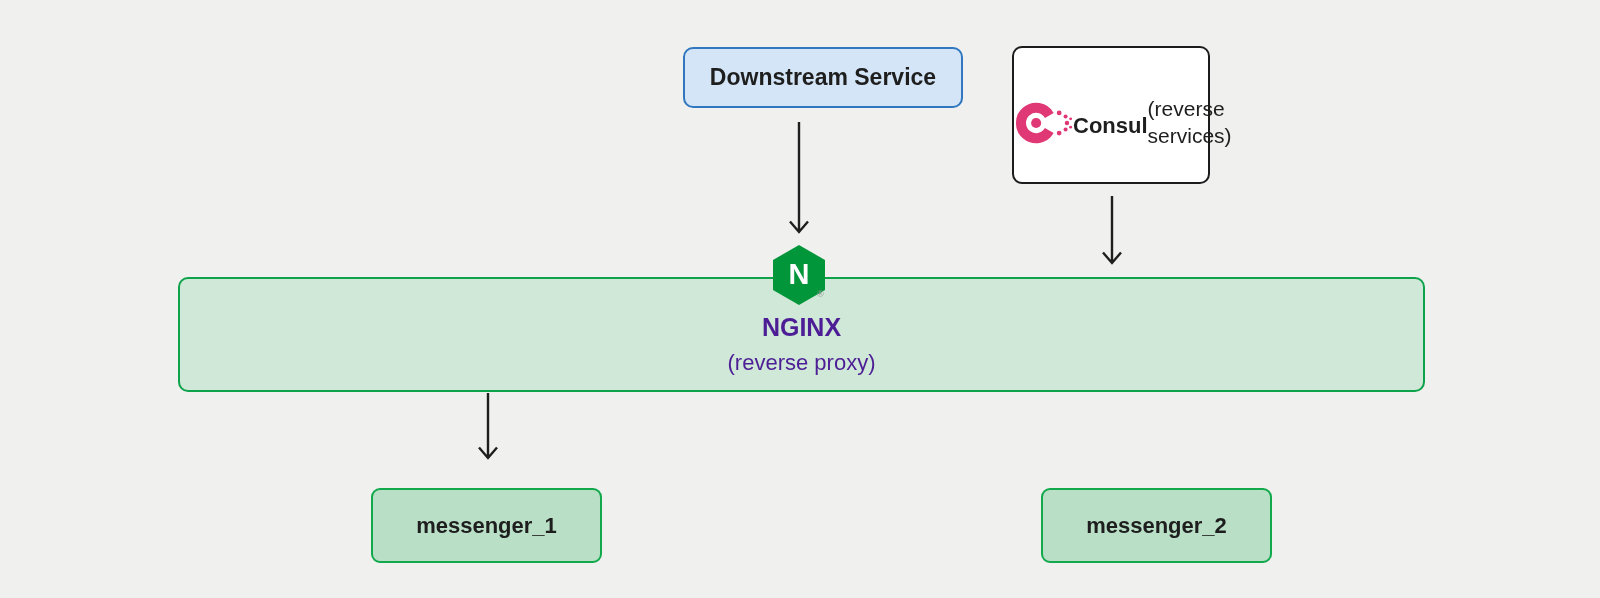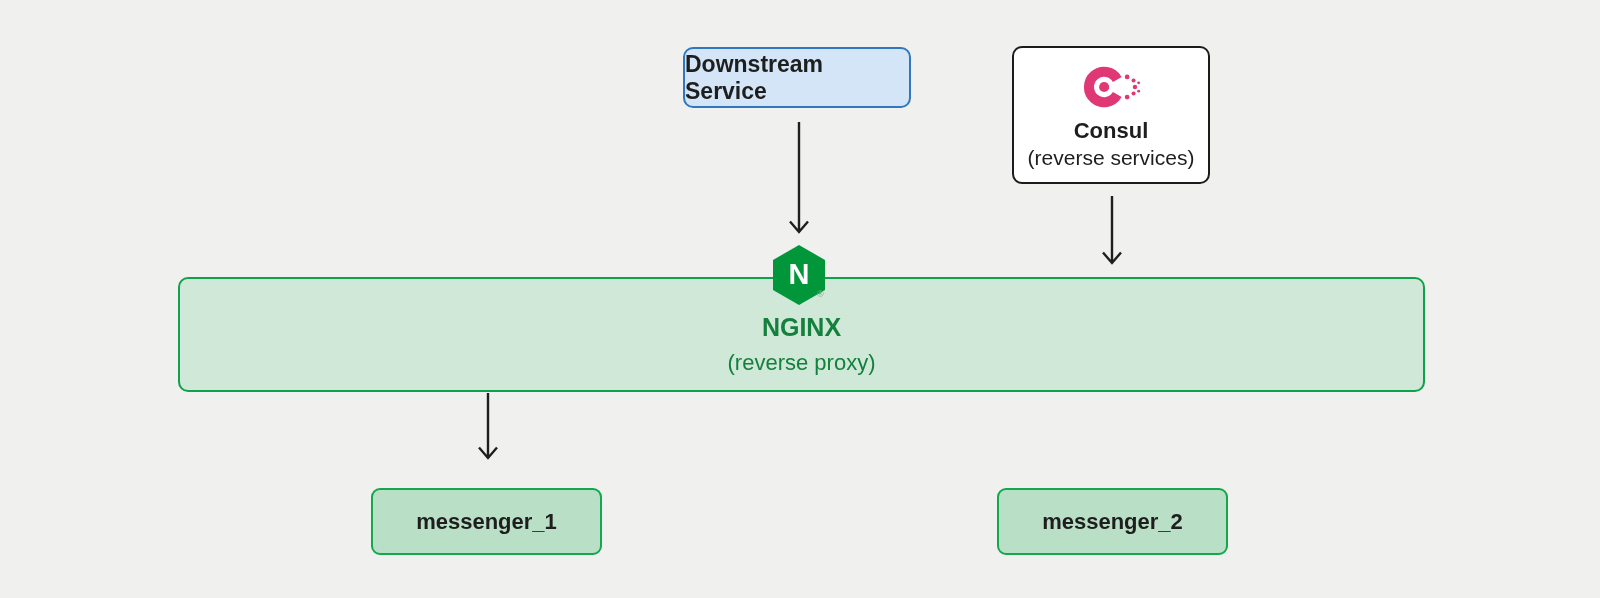--- a/index.html
+++ b/index.html
@@ -12,76 +12,76 @@
   .canvas { position: relative; width: 1600px; height: 598px; background: #f0f0ef; }
 
   .node {
     position: absolute;
     box-sizing: border-box;
     display: flex; align-items: center; justify-content: center;
     color: #1e1e1e;
   }
 
   .downstream {
-    left: 683px; top: 47px; width: 228px; height: 61px;
+    left: 683px; top: 47px; width: 280px; height: 61px;
     background: #d3e5f6;
     border: 2.5px solid #3077bf;
     border-radius: 10px;
     font-size: 23px; font-weight: bold;
   }
 
   .consul {
     left: 1012px; top: 46px; width: 198px; height: 138px;
     background: #ffffff;
     border: 2.5px solid #1c1c1c;
     border-radius: 10px;
-    flex-direction: column; justify-content: flex-start;
+    flex-direction: row; justify-content: flex-start;
     padding-top: 14px;
   }
   .consul .logo-wrap { height: 46px; margin-top: 2px; }
   .consul .title { font-size: 22px; font-weight: bold; line-height: 26px; margin-top: 8px; }
   .consul .subtitle { font-size: 21px; font-weight: normal; line-height: 27px; }
 
   .nginx-box {
     left: 178px; top: 277px; width: 1247px; height: 115px;
     background: #cfe8d7;
     border: 2.5px solid #0ea24b;
     border-radius: 10px;
   }
   .nginx-labels {
     position: absolute; left: 0; right: 0; top: 34px;
-    text-align: center; color: #15803d;
+    text-align: center; color: #4c1d95;
   }
   .nginx-labels .title { font-size: 25px; font-weight: bold; line-height: 28px; }
   .nginx-labels .subtitle { font-size: 22px; font-weight: normal; line-height: 27px; margin-top: 8px; }
 
   .hexagon {
     position: absolute; left: 773px; top: 245px; width: 52px; height: 60px;
     display: flex; align-items: center; justify-content: center;
   }
   .hexagon svg { position: absolute; left: 0; top: 0; }
   .hexagon .letter {
     position: relative; color: #ffffff;
     font-size: 29px; font-weight: bold; line-height: 1;
     padding-bottom: 2px;
   }
   .registered {
     position: absolute; left: 817px; top: 289px;
     font-size: 9px; color: #8f8f8f;
   }
 
   .messenger {
-    width: 231px; height: 67px;
+    width: 231px; height: 75px;
     background: #b9dfc6;
     border: 2.5px solid #12a84c;
     border-radius: 9px;
     font-size: 22px; font-weight: bold;
   }
   .messenger-1 { left: 371px; top: 488px; }
-  .messenger-2 { left: 997px; top: 488px; }
+  .messenger-2 { left: 1041px; top: 488px; }
 
   .arrow { position: absolute; overflow: visible; }
   .arrow path { fill: none; stroke-width: 2.4; stroke-linecap: butt; stroke-linejoin: miter; }
   .arrow-1 { left: 787px; top: 122px; }
   .arrow-2 { left: 1100px; top: 196px; }
   .arrow-3 { left: 476px; top: 393px; }
 
   .consul-logo path { fill: none; stroke-width: 11; }
 </style>
 </head>

